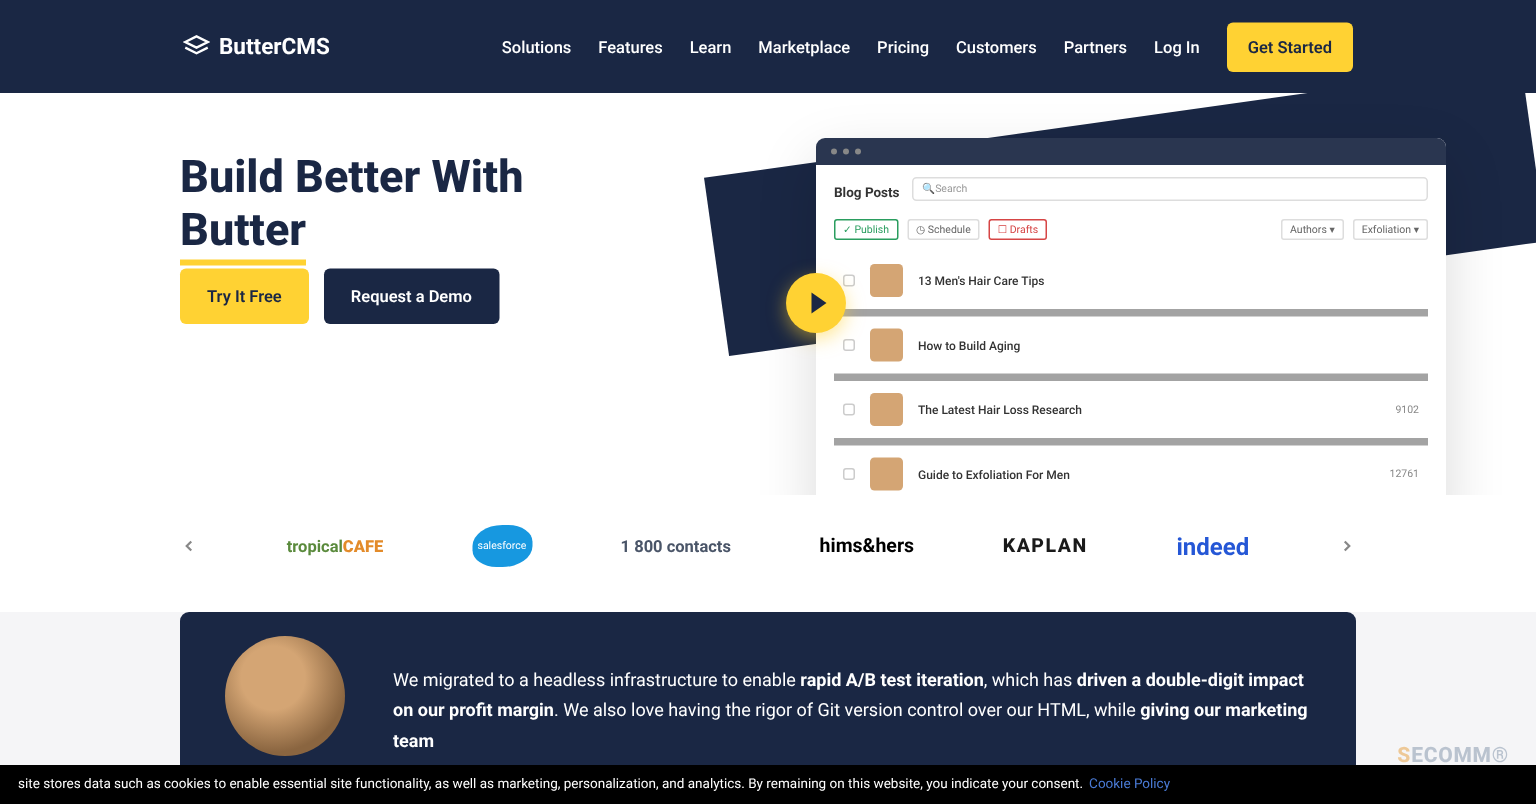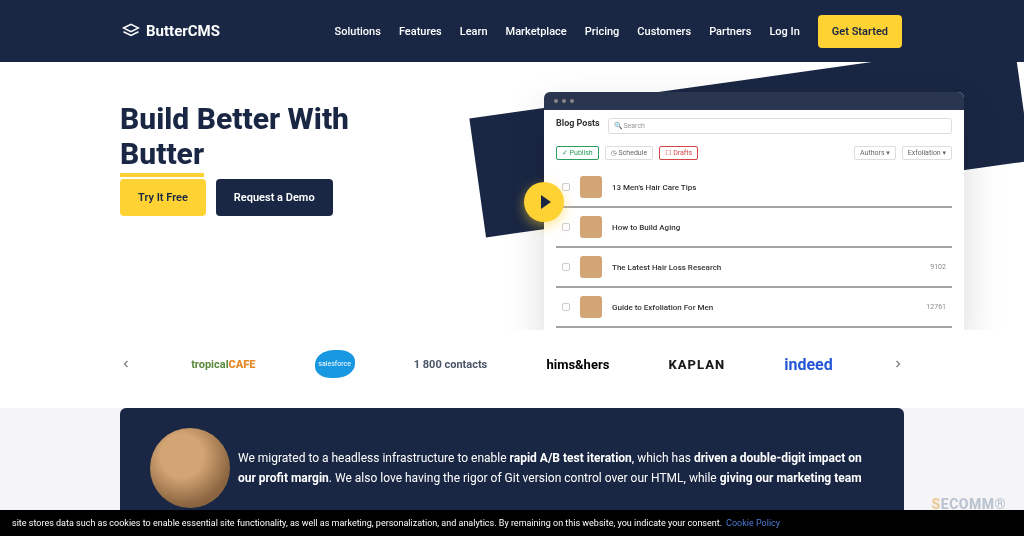--- a/index.html
+++ b/index.html
@@ -17,48 +17,48 @@
 .hero-title .underline{border-bottom:4px solid #ffd233;padding-bottom:2px}
 .hero-desc{font-size:11px;color:#555;line-height:1.6;margin:18px 0 22px}
 .hero-btns{display:flex;gap:10px}
 .btn-primary{background:#ffd233;color:#1a2744;padding:12px 18px;font-size:11px;font-weight:600;border-radius:4px;cursor:pointer}
 .btn-secondary{background:#1a2744;color:#fff;padding:12px 18px;font-size:11px;font-weight:600;border-radius:4px;cursor:pointer}
 .hero-right{position:absolute;right:60px;top:30px;width:450px}
 .diagonal{position:absolute;top:-50px;right:-50px;width:550px;height:120px;background:#1a2744;transform:rotate(-8deg);transform-origin:top right}
 .dashboard{position:relative;background:#fff;border-radius:6px;box-shadow:0 15px 40px rgba(0,0,0,0.15);width:420px;margin-left:30px}
 .dash-top{background:#2a3650;height:18px;border-radius:6px 6px 0 0;display:flex;align-items:center;padding:0 10px;gap:4px}
 .dot{width:4px;height:4px;border-radius:50%;background:#888}
-.dash-header{padding:8px 12px;display:flex;align-items:flex-start;gap:8px}
+.dash-header{padding:8px 12px;display:flex;align-items:flex-end;gap:8px}
 .dash-title{font-size:9px;font-weight:700;color:#333}
 .dash-search{flex:1;height:16px;border:1px solid #ddd;border-radius:3px;font-size:7px;padding:0 6px;color:#999;display:flex;align-items:center}
 .dash-filters{padding:4px 12px 8px;display:flex;gap:6px;align-items:flex-end;justify-content:space-between}
 .filter-left{display:flex;gap:6px}
 .filter-tag{font-size:7px;padding:2px 5px;border:1px solid #ddd;border-radius:2px;color:#666}
 .filter-tag.green{color:#2a9d5f;border-color:#2a9d5f}
 .filter-tag.red{color:#d64545;border-color:#d64545}
 .filter-right{display:flex;gap:6px}
 .dash-rows{padding:0 12px 12px}
-.dash-row{display:flex;align-items:center;padding:8px 6px;border-bottom:2px solid #a3a3a3;gap:10px}
+.dash-row{display:flex;align-items:center;padding:8px 6px;border-bottom:5px solid #a3a3a3;gap:10px}
 .row-check{width:8px;height:8px;border:1px solid #ccc;border-radius:2px}
 .row-avatar{width:22px;height:22px;border-radius:3px;background:#d4a574}
 .row-text{font-size:8px;color:#333;font-weight:500;flex:1}
 .row-num{font-size:7px;color:#888}
 .play-btn{position:absolute;left:-20px;top:90px;width:40px;height:40px;background:#ffd233;border-radius:50%;display:flex;align-items:center;justify-content:center;z-index:5;box-shadow:0 4px 12px rgba(255,210,51,0.5);cursor:pointer}
 .play-triangle{width:0;height:0;border-left:10px solid #1a2744;border-top:7px solid transparent;border-bottom:7px solid transparent;margin-left:3px}
 .logos{background:#fff;padding:20px 120px 30px;display:flex;align-items:center;justify-content:space-between}
 .arrow{width:12px;height:12px;color:#888;cursor:pointer}
 .logo-item{font-size:14px;font-weight:700;color:#333}
 .logo-cafe{font-size:11px}
 .logo-cafe .t{color:#5a8a3c}.logo-cafe .c{color:#e38b2a;font-weight:900}
 .logo-sf{width:40px;height:28px;background:#1798e0;border-radius:50% 40% 50% 40%;color:#fff;font-size:7px;display:flex;align-items:center;justify-content:center}
 .logo-1800{font-size:11px;color:#4a5568}
 .logo-hh{font-size:13px;font-weight:700;color:#000000}
 .logo-kaplan{font-size:13px;font-weight:800;color:#1a1a1a;letter-spacing:1px}
 .logo-indeed{font-size:16px;font-weight:700;color:#2557d6}
-.testimonial{background:#1a2744;height:120px;margin:0 120px;border-radius:6px;padding:24px 30px;display:flex;gap:8px;align-items:center}
+.testimonial{background:#1a2744;height:120px;margin:0 120px;border-radius:6px;padding:24px 30px;display:flex;gap:32px;align-items:flex-end}
 .test-avatar{width:80px;height:80px;border-radius:50%;background:radial-gradient(circle at 40% 35%,#d4a574 30%,#8a6540 70%);flex-shrink:0}
 .test-text{color:#fff;font-size:12px;line-height:1.7}
 .test-text b{font-weight:700}
 .cookie-bar{position:absolute;bottom:0;left:0;right:0;background:#000;color:#fff;font-size:9px;padding:8px 12px;display:flex;align-items:center}
 .cookie-link{color:#4a7bd6;margin-left:4px;cursor:pointer}
 .watermark{position:absolute;bottom:24px;right:18px;font-size:14px;font-weight:800;color:#8a9bb0;opacity:0.55;letter-spacing:0.5px;z-index:1}
 .watermark .accent{color:#e8a54a}
 </style>
 </head>
 <body>

